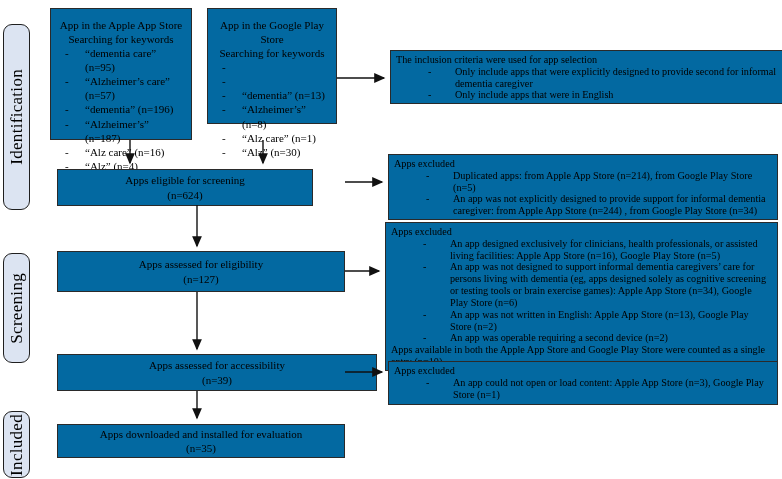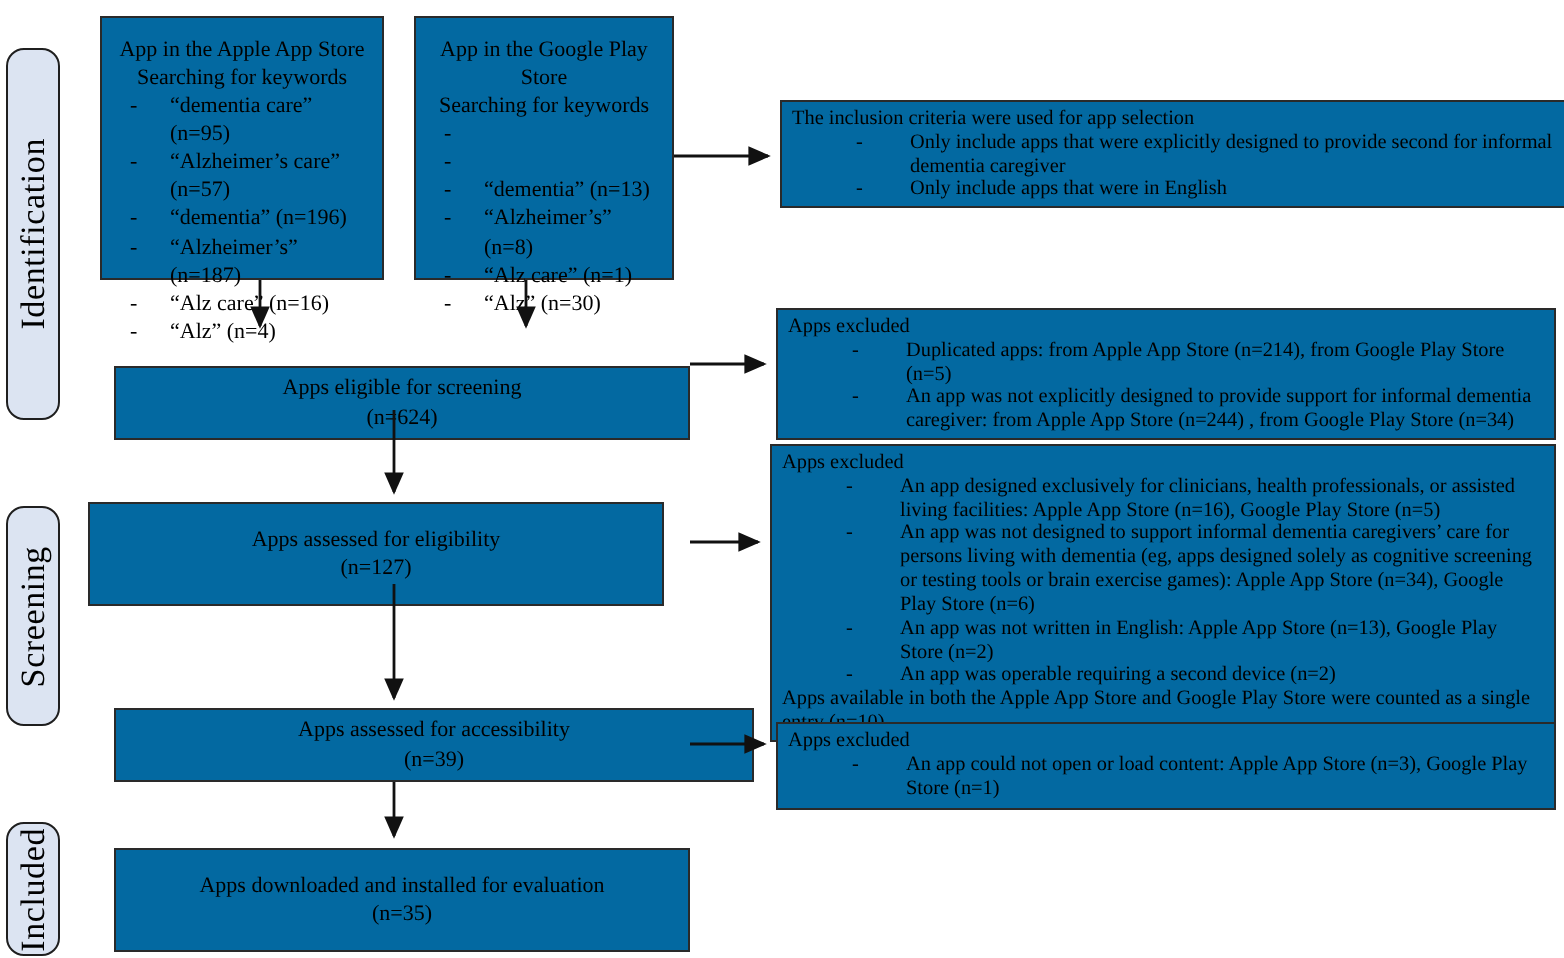--- a/index.html
+++ b/index.html
@@ -96,21 +96,21 @@
           <span class="dash">-</span>
           <span class="bullet-text">“Alz care” (n=16)</span>
         </div>
         <div class="bullet-item search-bullet">
           <span class="dash">-</span>
           <span class="bullet-text">“Alz” (n=4)</span>
         </div>
       </div>
   </div>
 
-  <div class="node search" style="left:207px; top:8px; width:130px; height:132px;">
+  <div class="node search" style="left:207px; top:8px; width:130px; height:116px;">
     <div class="title-center">App in the Google Play Store</div>
     <div class="title-center">Searching for keywords</div>
     <div>
         <div class="bullet-item search-bullet">
           <span class="dash">-</span>
         </div>
         <div class="bullet-item search-bullet">
           <span class="dash">-</span>
         </div>
         <div class="bullet-item search-bullet">
@@ -139,40 +139,40 @@
           <span class="dash">-</span>
           <span class="bullet-text">Only include apps that were explicitly designed to provide second for informal dementia caregiver</span>
         </div>
         <div class="bullet-item wide-bullet">
           <span class="dash">-</span>
           <span class="bullet-text">Only include apps that were in English</span>
         </div>
       </div>
   </div>
 
-  <div class="node center" style="left:57px; top:183px; width:288px; height:37px;">
+  <div class="node center" style="left:57px; top:169px; width:256px; height:37px;">
     <div>Apps eligible for screening</div>
     <div>(n=624)</div>
   </div>
 
   <div class="node wide" style="left:388px; top:154px; width:390px; min-height:56px;">
     <div class="wide-title">Apps excluded</div>
     <div>
         <div class="bullet-item wide-bullet">
           <span class="dash">-</span>
           <span class="bullet-text">Duplicated apps: from Apple App Store (n=214), from Google Play Store (n=5)</span>
         </div>
         <div class="bullet-item wide-bullet">
           <span class="dash">-</span>
           <span class="bullet-text">An app was not explicitly designed to provide support for informal dementia caregiver: from Apple App Store (n=244) , from Google Play Store (n=34)</span>
         </div>
       </div>
   </div>
 
-  <div class="node center" style="left:44px; top:251px; width:288px; height:52px;">
+  <div class="node center" style="left:57px; top:251px; width:288px; height:41px;">
     <div>Apps assessed for eligibility</div>
     <div>(n=127)</div>
   </div>
 
   <div class="node wide" style="left:385px; top:222px; width:393px; min-height:116px;">
     <div class="wide-title">Apps excluded</div>
     <div>
         <div class="bullet-item wide-bullet">
           <span class="dash">-</span>
           <span class="bullet-text">An app designed exclusively for clinicians, health professionals, or assisted living facilities: Apple App Store (n=16), Google Play Store (n=5)</span>
@@ -201,18 +201,18 @@
   <div class="node wide" style="left:388px; top:361px; width:390px; min-height:44px;">
     <div class="wide-title">Apps excluded</div>
     <div>
         <div class="bullet-item wide-bullet">
           <span class="dash">-</span>
           <span class="bullet-text">An app could not open or load content: Apple App Store (n=3), Google Play Store (n=1)</span>
         </div>
       </div>
   </div>
 
-  <div class="node center" style="left:57px; top:424px; width:288px; height:52px;align-items:center;">
+  <div class="node center" style="left:57px; top:424px; width:288px; height:34px;align-items:center;">
     <div>Apps downloaded and installed for evaluation</div>
     <div>(n=35)</div>
   </div>
 
 </div>
 
 </body></html>

